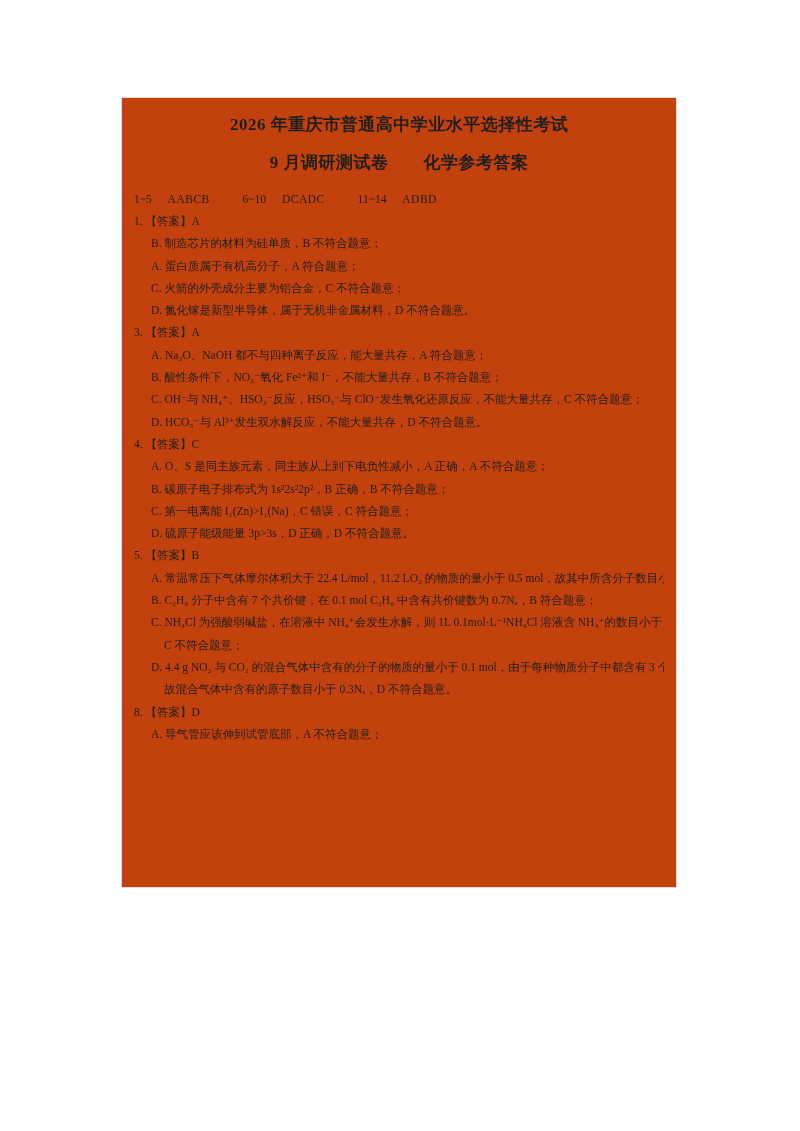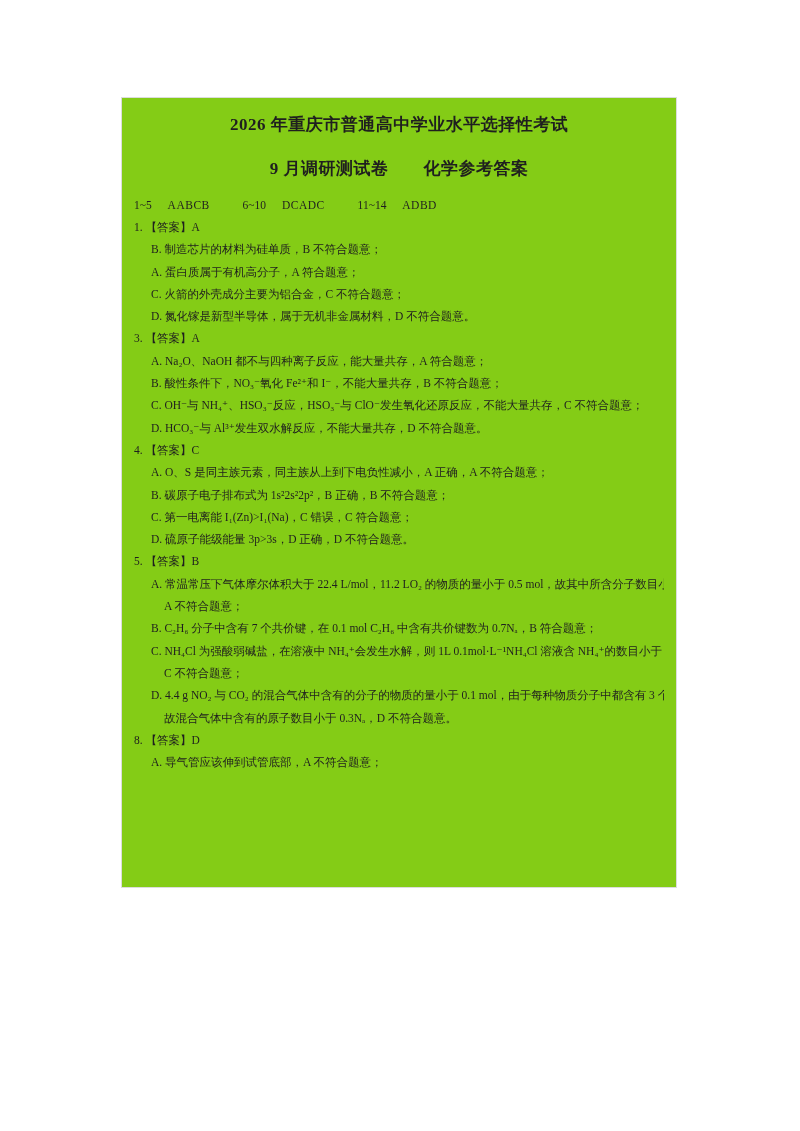--- a/index.html
+++ b/index.html
@@ -8,35 +8,35 @@
     background:#ffffff;
     font-family:"Liberation Serif","DejaVu Serif",serif;
     color:#1f1f1f;
     position:relative;
     overflow:hidden;
   }
   .page{
     position:absolute;
     left:121px;top:97px;
     width:556px;height:791px;
-    background:#84cc16;
+    background:#c2410c;
     border:1px solid #dcdcdc;
     box-sizing:border-box;
     padding:14px 12px 0 12px;
     overflow:hidden;
   }
   .title{
     text-align:center;
     font-size:17px;
     font-weight:bold;
     line-height:26px;
     white-space:nowrap;
     letter-spacing:0.5px;
   }
-  .title2{margin-top:18px;}
+  .title2{margin-top:12px;}
   .summary{
     margin-top:12px;
     line-height:22px;
     font-size:11.5px;
     white-space:nowrap;
   }
   .sum-group{display:inline-block;margin-right:30px;}
   .sum-range{display:inline-block;margin-right:13px;}
   .sum-letters{display:inline-block;letter-spacing:0.5px;}
   .line{
@@ -103,21 +103,20 @@
     <div class="line qhdr">4. 【答案】C</div>
     <div class="line opt">A. O、S 是同主族元素，同主族从上到下电负性减小，A 正确，A 不符合题意；</div>
     <div class="line opt">B. 碳原子电子排布式为 1s²2s²2p²，B 正确，B 不符合题意；</div>
     <div class="line opt">C. 第一电离能 I₁(Zn)&gt;I₁(Na)，C 错误，C 符合题意；</div>
     <div class="line opt">D. 硫原子能级能量 3p&gt;3s，D 正确，D 不符合题意。</div>
   </div>
 
   <div>
     <div class="line qhdr">5. 【答案】B</div>
     <div class="line opt">A. 常温常压下气体摩尔体积大于 22.4 L/mol，11.2 LO₂ 的物质的量小于 0.5 mol，故其中所含分子数目小于 0.5Nₐ，</div>
-    <div class="line cont">A 不符合题意；</div>
     <div class="line opt">B. C₂H₆ 分子中含有 7 个共价键，在 0.1 mol C₂H₆ 中含有共价键数为 0.7Nₐ，B 符合题意；</div>
     <div class="line opt">C. NH₄Cl 为强酸弱碱盐，在溶液中 NH₄⁺会发生水解，则 1L 0.1mol·L⁻¹NH₄Cl 溶液含 NH₄⁺的数目小于 0.1Nₐ，</div>
     <div class="line cont">C 不符合题意；</div>
     <div class="line opt">D. 4.4 g NO₂ 与 CO₂ 的混合气体中含有的分子的物质的量小于 0.1 mol，由于每种物质分子中都含有 3 个原子，</div>
     <div class="line cont">故混合气体中含有的原子数目小于 0.3Nₐ，D 不符合题意。</div>
   </div>
 
   <div>
     <div class="line qhdr">8. 【答案】D</div>
     <div class="line opt">A. 导气管应该伸到试管底部，A 不符合题意；</div>

